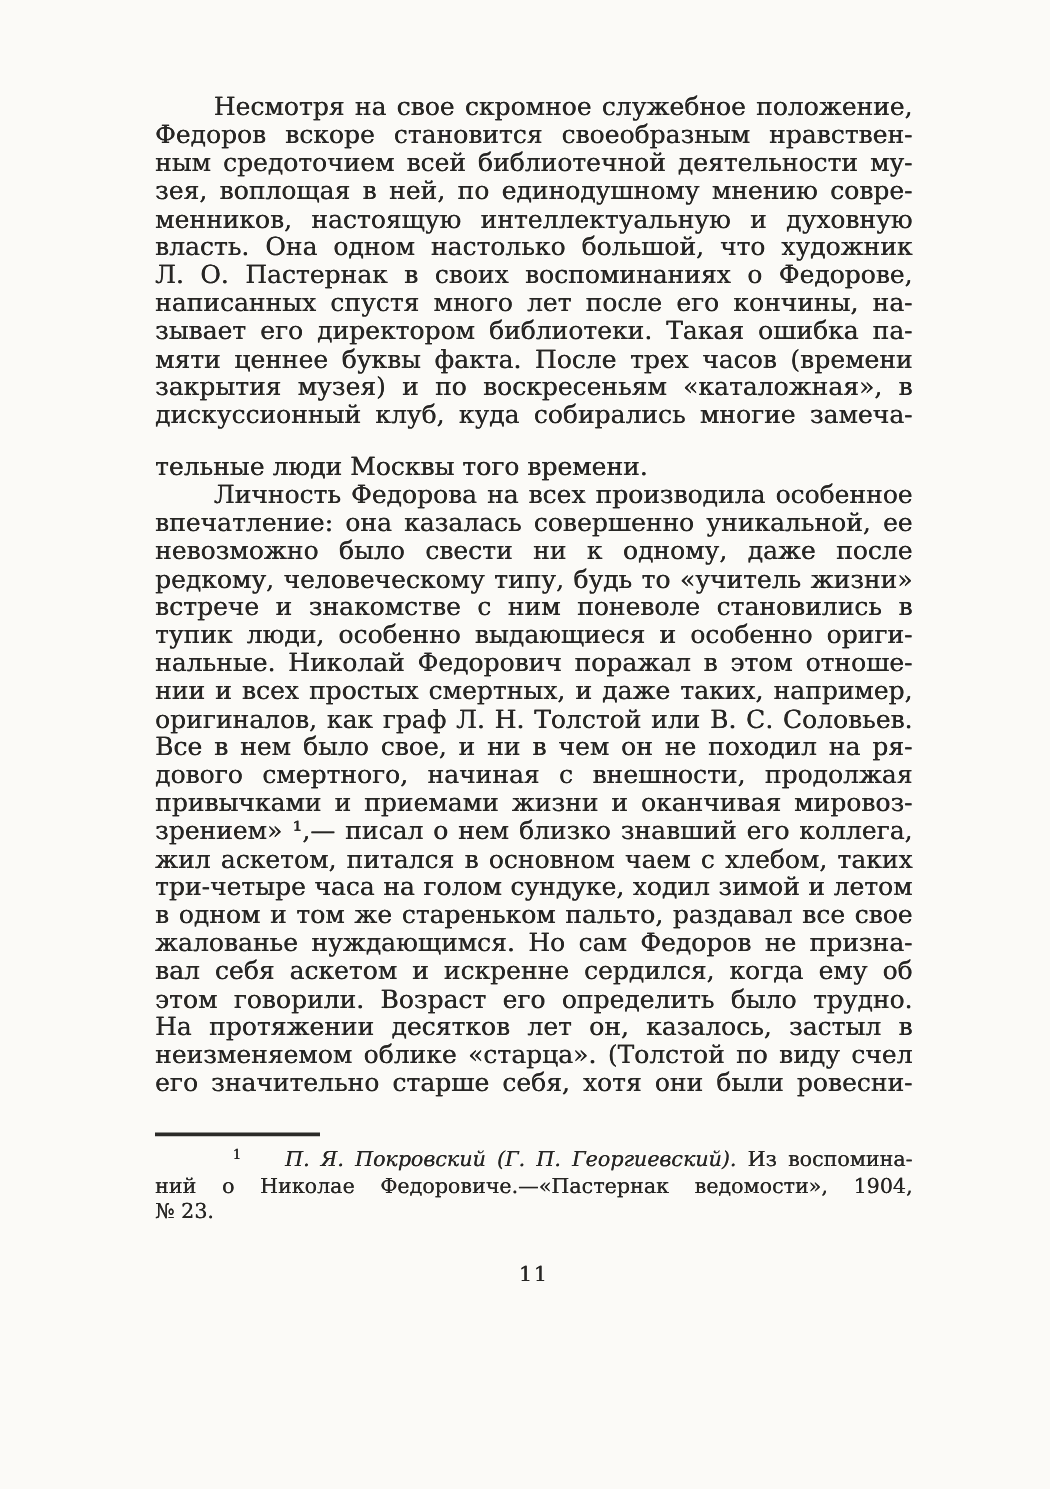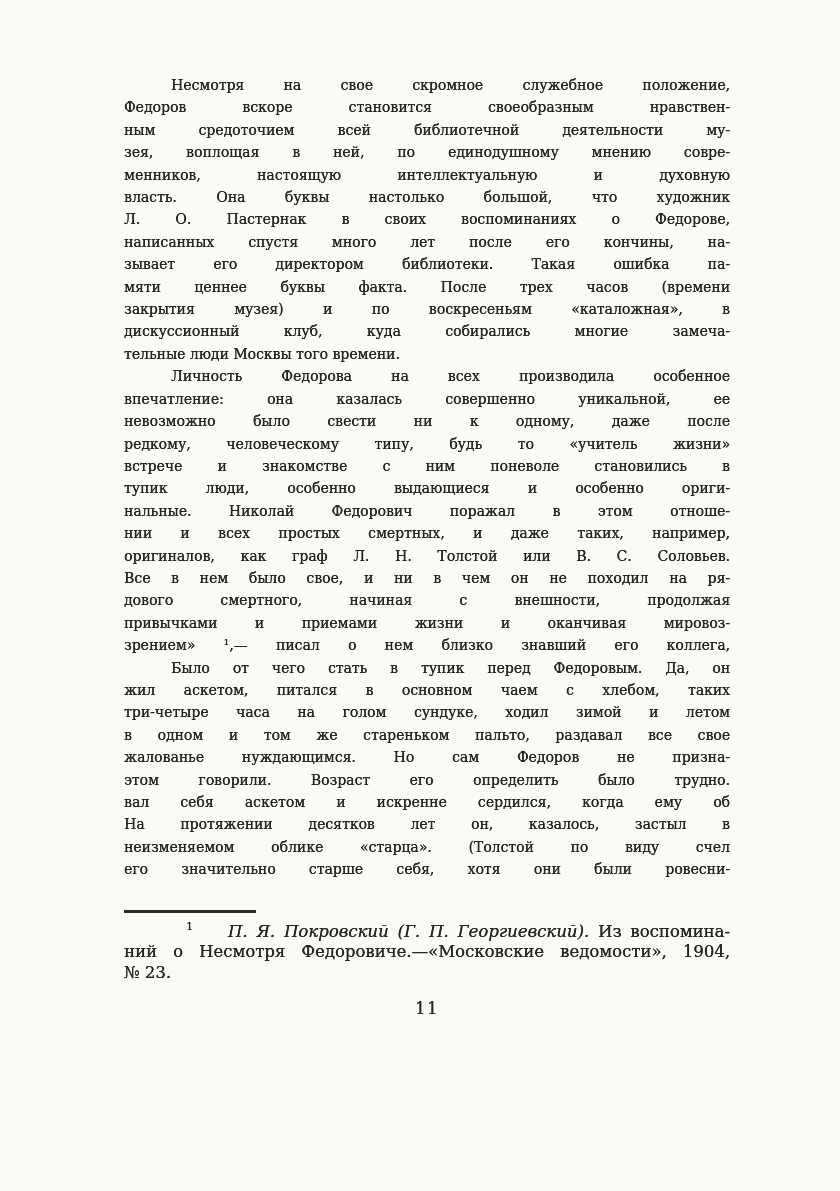--- a/index.html
+++ b/index.html
@@ -19,32 +19,33 @@
     position: absolute;
     left: 124px;
     top: 74px;
     width: 606px;
   }
   .para {
     margin: 0;
     padding: 0;
   }
   .line {
-    font-size: 14px;
+    font-size: 20px;
     line-height: 22.4px;
     text-align: justify;
     text-align-last: justify;
     white-space: normal;
     text-shadow: 0.25px 0 0 currentColor;
   }
   .line.first {
     text-indent: 47px;
   }
   .line.short-last {
     text-align-last: left;
+    margin-top: 19px;
   }
   .footnote-sep {
     margin-top: 29px;
     width: 132px;
     height: 0;
     border-top: 3px solid #2b2a28;
   }
   .footnote {
     margin-top: 9px;
   }
@@ -65,41 +66,41 @@
     font-style: italic;
     margin-left: 24px;
   }
   .fn-line sup {
     font-size: 11px;
     line-height: 0;
     vertical-align: super;
     margin-right: 2px;
   }
   .folio {
-    margin-top: 16px;
+    margin-top: 30px;
     text-align: center;
     text-align-last: center;
     font-size: 16.5px;
     letter-spacing: 1.5px;
     text-shadow: 0.3px 0 0 currentColor;
   }
 </style>
 </head>
 <body>
 
 <div class="page">
 
   <div>
       <div class="para">
         <div class="line first">Несмотря на свое скромное служебное положение,</div>
         <div class="line">Федоров вскоре становится своеобразным нравствен-</div>
         <div class="line">ным средоточием всей библиотечной деятельности му-</div>
         <div class="line">зея, воплощая в ней, по единодушному мнению совре-</div>
         <div class="line">менников, настоящую интеллектуальную и духовную</div>
-        <div class="line">власть. Она буквы настолько большой, что художник</div>
+        <div class="line">власть. Она одном настолько большой, что художник</div>
         <div class="line">Л. О. Пастернак в своих воспоминаниях о Федорове,</div>
         <div class="line">написанных спустя много лет после его кончины, на-</div>
         <div class="line">зывает его директором библиотеки. Такая ошибка па-</div>
         <div class="line">мяти ценнее буквы факта. После трех часов (времени</div>
         <div class="line">закрытия музея) и по воскресеньям «каталожная», в</div>
         <div class="line">дискуссионный клуб, куда собирались многие замеча-</div>
         <div class="line short-last">тельные люди Москвы того времени.</div>
       </div>
       <div class="para">
         <div class="line first">Личность Федорова на всех производила особенное</div>
@@ -110,40 +111,39 @@
         <div class="line">тупик люди, особенно выдающиеся и особенно ориги-</div>
         <div class="line">нальные. Николай Федорович поражал в этом отноше-</div>
         <div class="line">нии и всех простых смертных, и даже таких, например,</div>
         <div class="line">оригиналов, как граф Л. Н. Толстой или В. С. Соловьев.</div>
         <div class="line">Все в нем было свое, и ни в чем он не походил на ря-</div>
         <div class="line">дового смертного, начиная с внешности, продолжая</div>
         <div class="line">привычками и приемами жизни и оканчивая мировоз-</div>
         <div class="line">зрением» ¹,— писал о нем близко знавший его коллега,</div>
       </div>
       <div class="para">
-        <div class="line first">Было от чего стать в тупик перед Федоровым. Да, он</div>
         <div class="line">жил аскетом, питался в основном чаем с хлебом, таких</div>
         <div class="line">три-четыре часа на голом сундуке, ходил зимой и летом</div>
         <div class="line">в одном и том же стареньком пальто, раздавал все свое</div>
         <div class="line">жалованье нуждающимся. Но сам Федоров не призна-</div>
+        <div class="line">вал себя аскетом и искренне сердился, когда ему об</div>
         <div class="line">этом говорили. Возраст его определить было трудно.</div>
-        <div class="line">вал себя аскетом и искренне сердился, когда ему об</div>
         <div class="line">На протяжении десятков лет он, казалось, застыл в</div>
         <div class="line">неизменяемом облике «старца». (Толстой по виду счел</div>
         <div class="line">его значительно старше себя, хотя они были ровесни-</div>
       </div>
     </div>
 
   <div class="footnote-sep"></div>
 
   <div class="footnote">
     <div class="fn-line first">
       <sup>1</sup>
       <i>П. Я. Покровский (Г. П. Георгиевский).</i>
       <span>Из воспомина-</span>
     </div>
-    <div class="fn-line">ний о Несмотря Федоровиче.—«Московские ведомости», 1904,</div>
+    <div class="fn-line">ний о Николае Федоровиче.—«Пастернак ведомости», 1904,</div>
     <div class="fn-line short-last">№ 23.</div>
   </div>
 
   <div class="folio">11</div>
 
 </div>
 
 </body></html>

